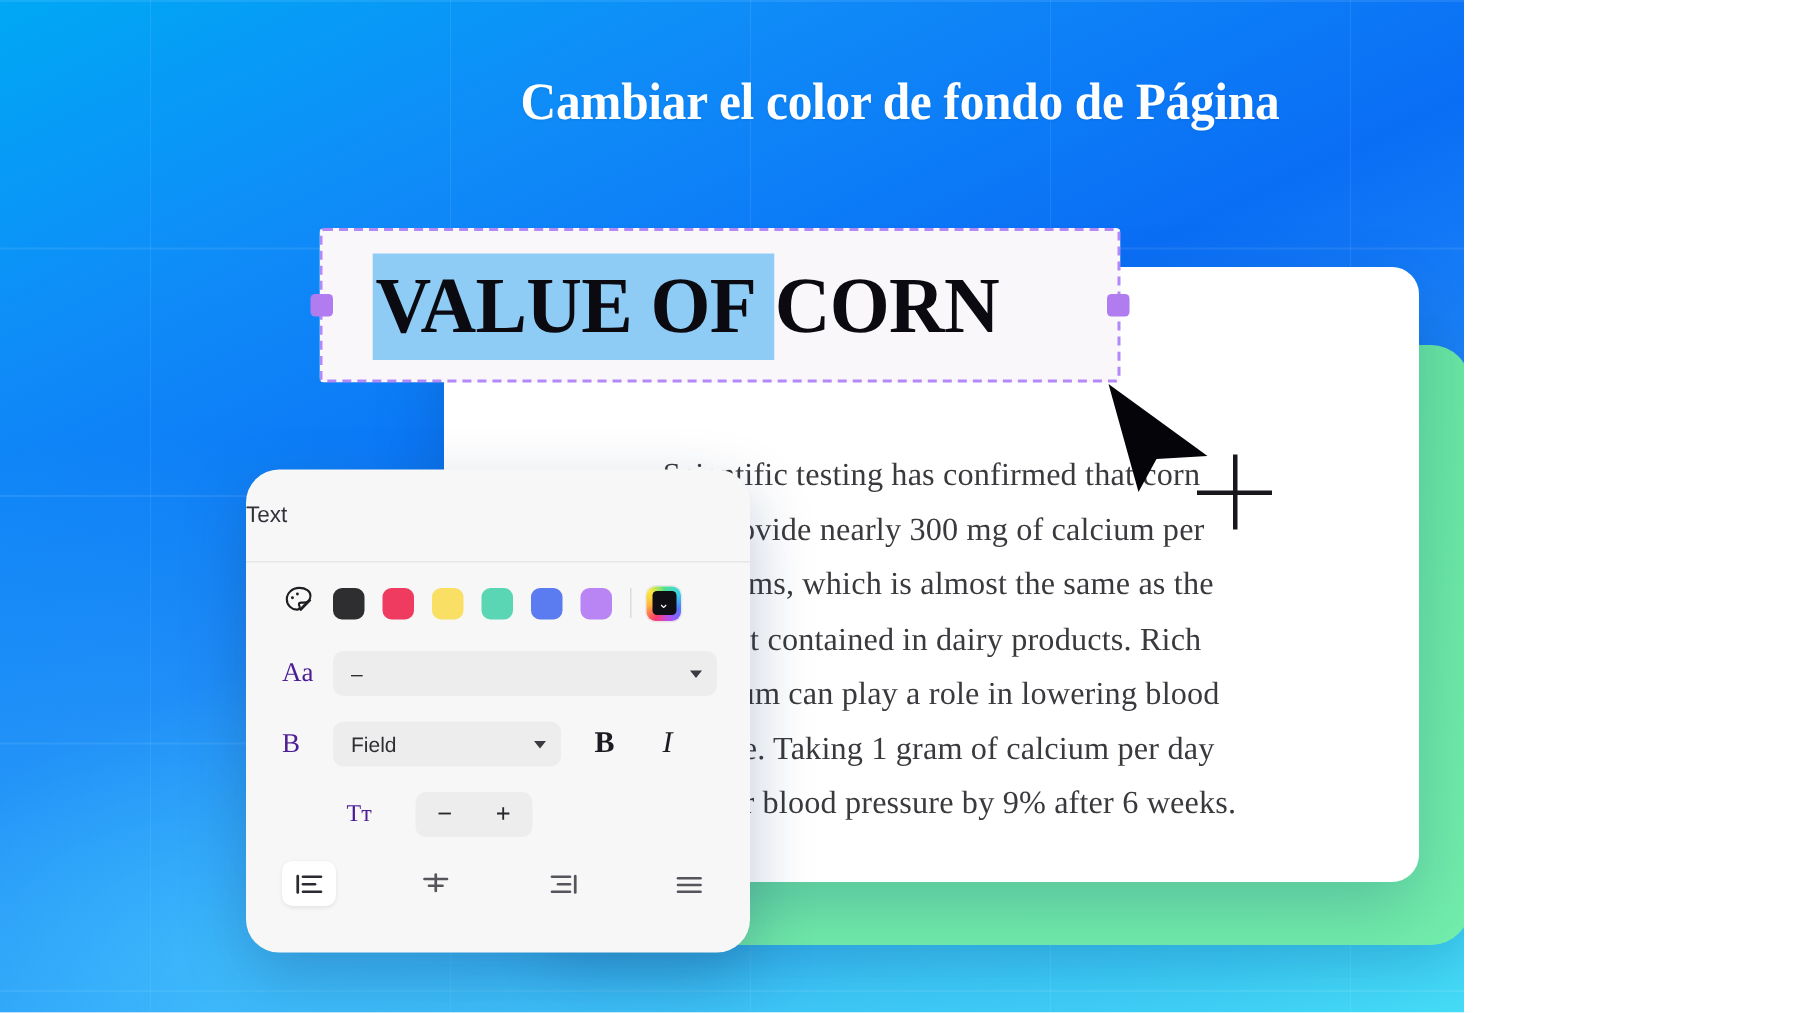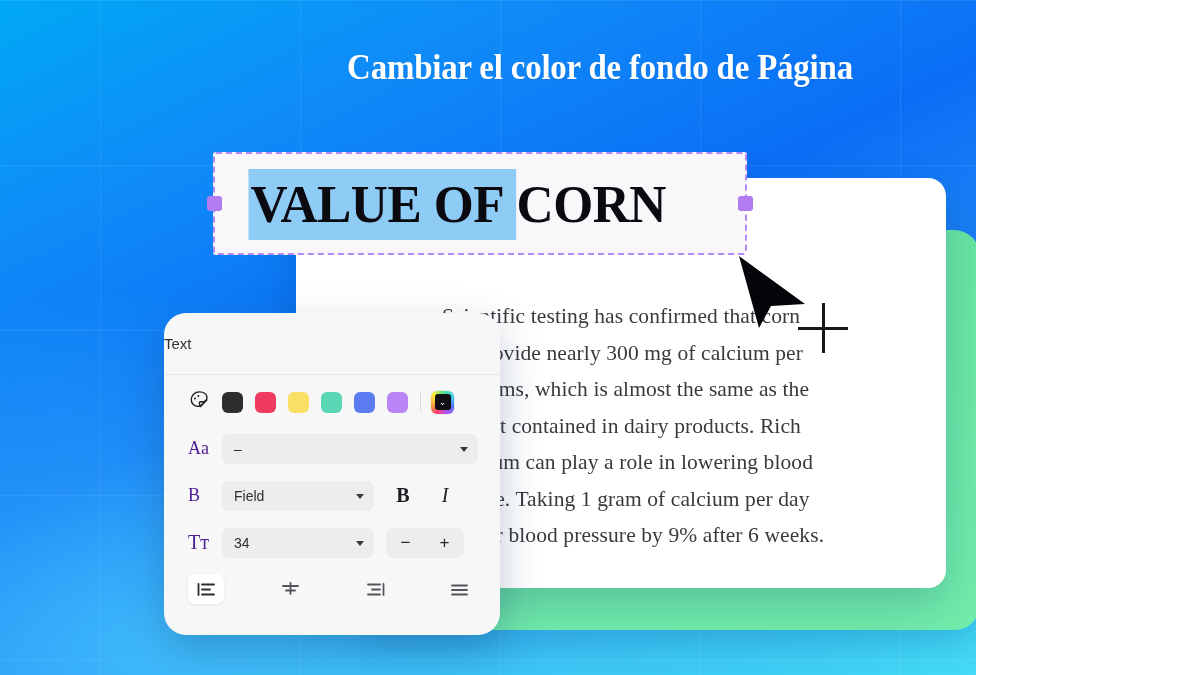--- a/index.html
+++ b/index.html
@@ -170,21 +170,21 @@
     padding: 0 22px 0 24px;
     height: 47px;
   }
   .row-label {
     width: 34px;
     flex: none;
     font-size: 18px;
     color: #4c1d95;
     font-family: "Liberation Serif", "DejaVu Serif", serif;
   }
-  .row-label.small-sub { font-size: 20px; }
+  .row-label.small-sub { font-size: 16px; margin-left: 43px; }
 
   
   #swatch-row { height: 50px; padding-top: 4px; }
   .swatch {
     width: 21px; height: 21px;
     border-radius: 6px;
     margin-right: 12px;
     flex: none;
     cursor: pointer;
   }
@@ -360,24 +360,20 @@
       <div class="select" id="style-select">
         <span>Field</span>
         <span class="caret"></span>
       </div>
       <div class="bi-btn" id="bold-btn">B</div>
       <div class="bi-btn" id="italic-btn">I</div>
     </div>
 
     <div class="panel-row">
       <div class="row-label small-sub">Tт</div>
-      <div class="select" id="size-select">
-        <span>34</span>
-        <span class="caret"></span>
-      </div>
       <div id="stepper">
         <span>−</span>
         <span>+</span>
       </div>
     </div>
 
     <div id="align-row">
       <div class="align-btn active">
         <svg width="19" height="15" viewBox="0 0 19 15" stroke="#2a2a30" stroke-width="1.8" stroke-linecap="round">
           <line x1="1.5" y1="2" x2="1.5" y2="13"></line>

